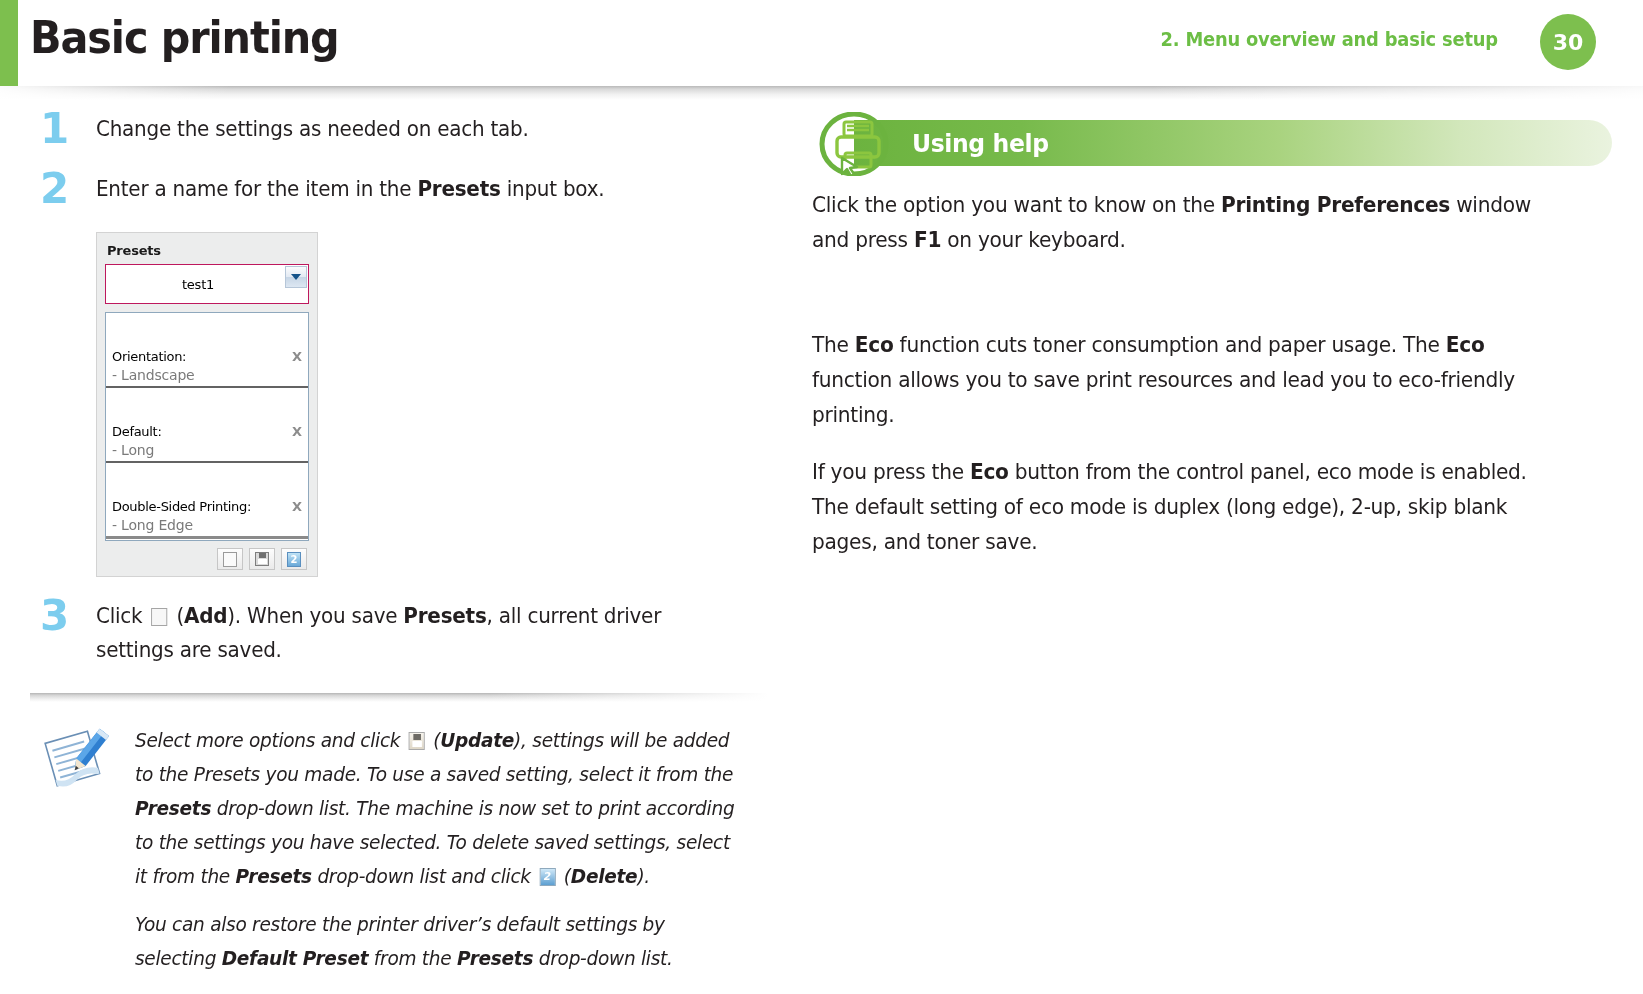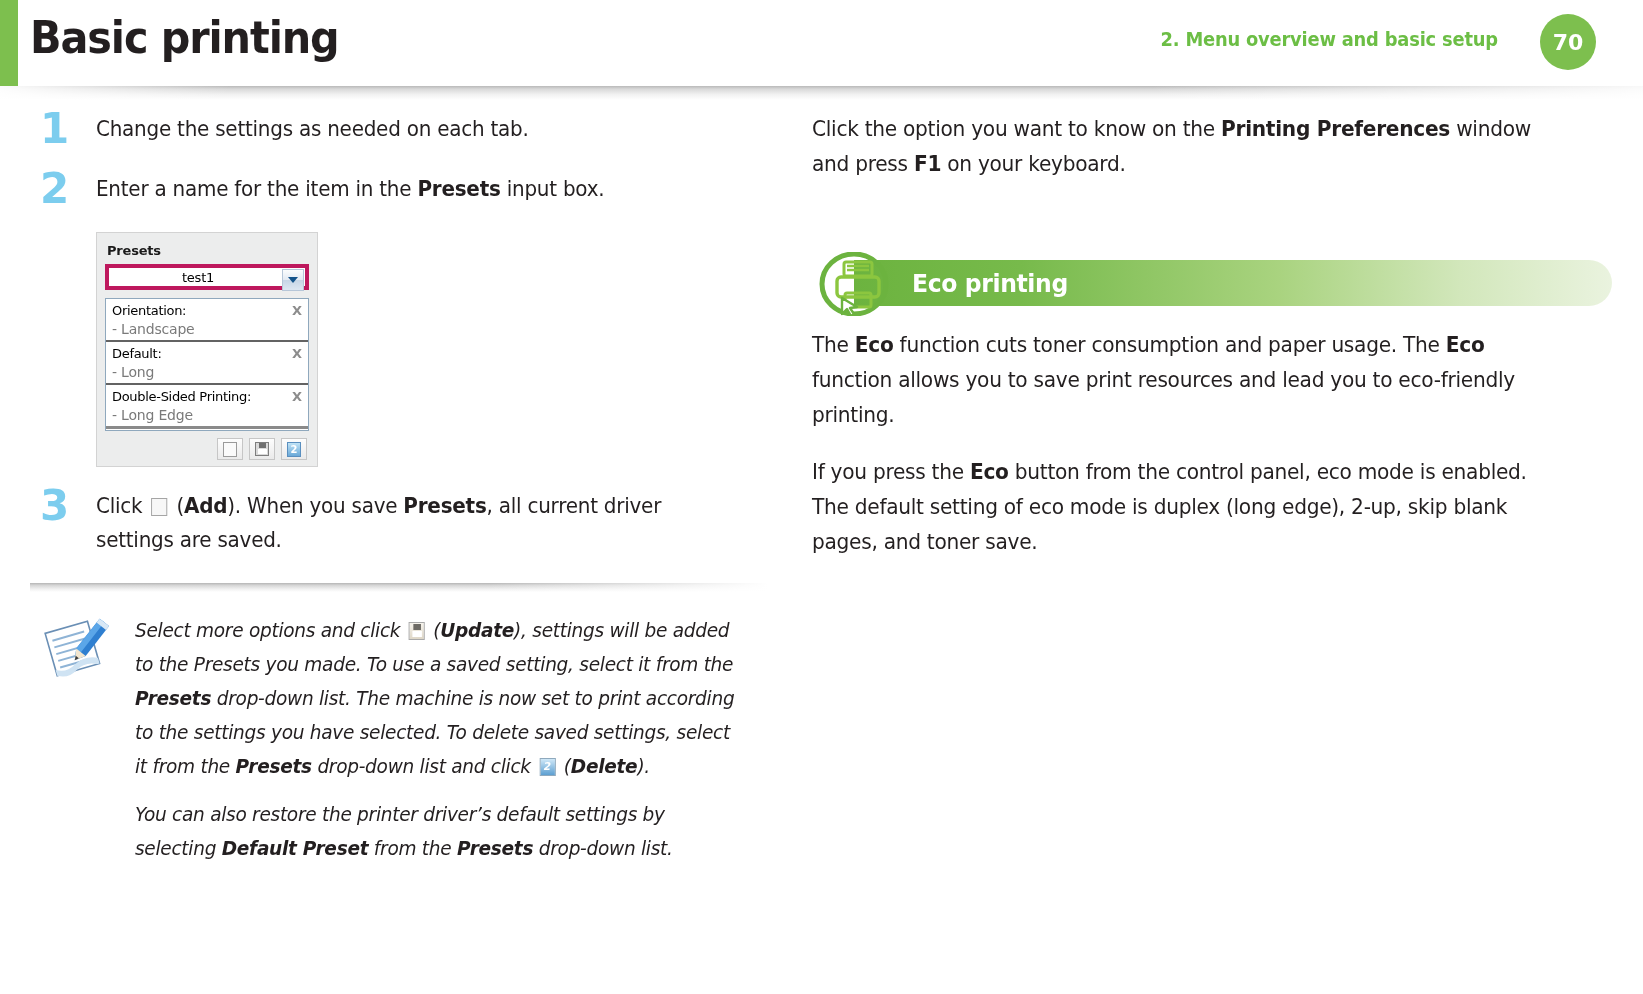--- a/index.html
+++ b/index.html
@@ -79,22 +79,22 @@
     width: 222px; background: #eceded;
     border: 1px solid #d3d3d3;
     padding: 8px 8px 6px 8px;
     font-family: "DejaVu Sans", sans-serif;
   }
   .presets-label {
     font-size: 13px; font-weight: bold; color: #1b1b1b;
     margin: 2px 0 6px 2px; letter-spacing: -0.2px;
   }
   .presets-combo {
-    position: relative; height: 26px; background: #ffffff;
-    border: 4px solid #be185d;
+    position: relative; height: 40px; background: #ffffff;
+    border: 1px solid #be185d;
     display: flex; align-items: center; justify-content: center;
   }
   .presets-combo-value {
     font-size: 13px; color: #000; letter-spacing: -0.2px;
     margin-right: 18px;
   }
   .combo-arrow {
     position: absolute; right: 1px; top: 1px; width: 22px; height: 22px;
     background: linear-gradient(to bottom, #fbfcfd 0%, #e3eaf3 48%, #c7d6e6 52%, #dde7f2 100%);
     border: 1px solid #b6c6d8;
@@ -106,21 +106,21 @@
     border-top: 6px solid #14538a;
   }
   .presets-list {
     margin-top: 8px; background: #ffffff;
     border: 1px solid #8fa8bd;
     padding: 0 0 1px 0;
   }
   .preset-row { border-bottom: 2px solid #636363; padding: 4px 6px 3px 6px; }
   .preset-row:last-child { border-bottom: 3px solid #8a8a8a; }
   .preset-row-top {
-    display: flex; justify-content: space-between; align-items: baseline;
+    display: flex; justify-content: space-between; align-items: baseline; margin-top: 32px;
   }
   .preset-key { font-size: 13px; color: #000; letter-spacing: -0.3px; }
   .preset-x { font-size: 13px; color: #8d8d8d; font-weight: bold; }
   .preset-val { font-size: 14px; color: #7a7a7a; margin-top: 3px; letter-spacing: -0.2px; }
   .presets-buttons {
     display: flex; justify-content: flex-end; gap: 6px;
     margin-top: 7px; padding-right: 2px;
   }
   .shot-btn {
     width: 26px; height: 22px; border: 1px solid #c6c6c6;
@@ -222,21 +222,21 @@
   .body-text b { font-weight: bold; }
   .spacer-48 { height: 48px; }
 </style>
 </head>
 <body>
 
 <div id="page-header">
   <div class="header-green-tab"></div>
   <div class="header-title">Basic printing</div>
   <div class="header-crumb">2.  Menu overview and basic setup</div>
-  <div class="header-pagenum">70</div>
+  <div class="header-pagenum">30</div>
   <div class="header-rule"></div>
 </div>
 
 <div id="left-col">
 
   <div class="step">
     <div class="step-num">1</div>
     <div class="step-text">Change the settings as needed on each tab.</div>
   </div>
 
@@ -315,39 +315,39 @@
     </div>
     <div class="note-text">
       <p>Select more options and click <span class="inline-icon ic-update"></span> (<b>Update</b>), settings will be added to the Presets you made. To use a saved setting, select it from the <b>Presets</b> drop-down list. The machine is now set to print according to the settings you have selected. To delete saved settings, select it from the <b>Presets</b> drop-down list and click <span class="inline-icon ic-delete"></span> (<b>Delete</b>).</p>
       <p>You can also restore the printer driver’s default settings by selecting <b>Default Preset</b> from the <b>Presets</b> drop-down list.</p>
     </div>
   </div>
 </div>
 
 <div id="right-col">
 
-
-  <div class="body-text">
-    <p>Click the option you want to know on the <b>Printing Preferences</b> window and press <b>F1</b> on your keyboard.</p>
-  </div>
-
-  <div class="spacer-48"></div>
-
   <div class="section-head">
     <div class="section-bar"></div>
     <div class="section-icon">
       <svg viewBox="0 0 72 64" width="72" height="64">
         <ellipse cx="36" cy="32" rx="32" ry="30" fill="none" stroke="#6cb33f" stroke-width="5"></ellipse>
         <rect x="26" y="10" width="28" height="14" rx="2" fill="none" stroke="#8cc63f" stroke-width="3"></rect>
         <path d="M29 14 H51 M29 18 H51" stroke="#8cc63f" stroke-width="2.4"></path>
         <rect x="19" y="25" width="42" height="20" rx="4" fill="none" stroke="#8cc63f" stroke-width="3.4"></rect>
         <rect x="27" y="41" width="26" height="14" rx="2" fill="none" stroke="#8cc63f" stroke-width="3"></rect>
         <path d="M24 46 L24 62 L29 57 L33 64 L36 62 L32 56 L39 55 Z" fill="#ffffff" stroke="#6cb33f" stroke-width="2.4" stroke-linejoin="round"></path>
       </svg>
     </div>
-    <div class="section-title">Eco printing</div>
-  </div>
+    <div class="section-title">Using help</div>
+  </div>
+
+  <div class="body-text">
+    <p>Click the option you want to know on the <b>Printing Preferences</b> window and press <b>F1</b> on your keyboard.</p>
+  </div>
+
+  <div class="spacer-48"></div>
+
 
   <div class="body-text">
     <p>The <b>Eco</b> function cuts toner consumption and paper usage. The <b>Eco</b> function allows you to save print resources and lead you to eco-friendly printing.</p>
     <p>If you press the <b>Eco</b> button from the control panel, eco mode is enabled. The default setting of eco mode is duplex (long edge), 2-up, skip blank pages, and toner save.</p>
   </div>
 </div>
 
 </body></html>

